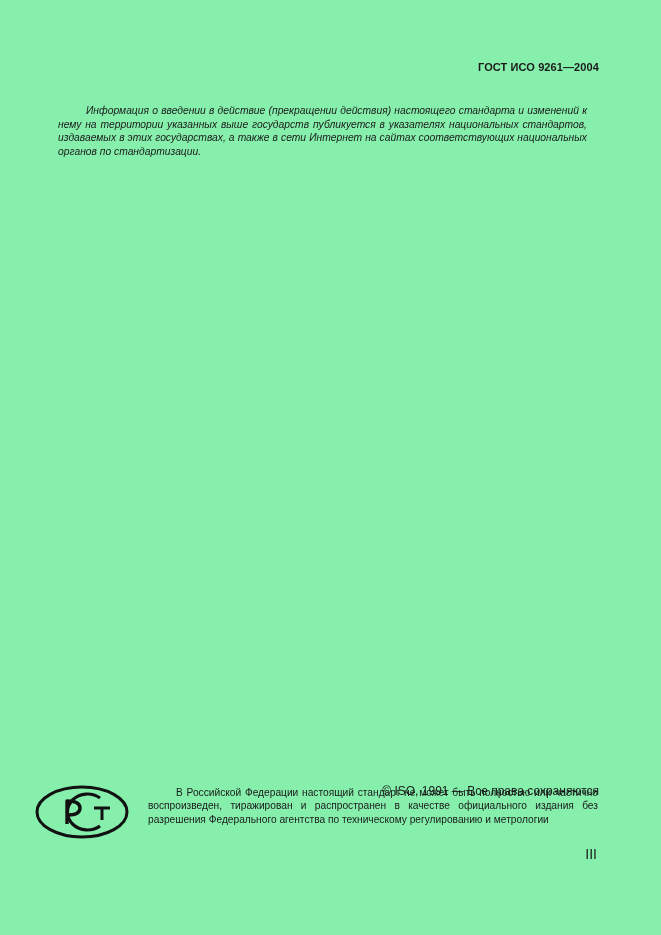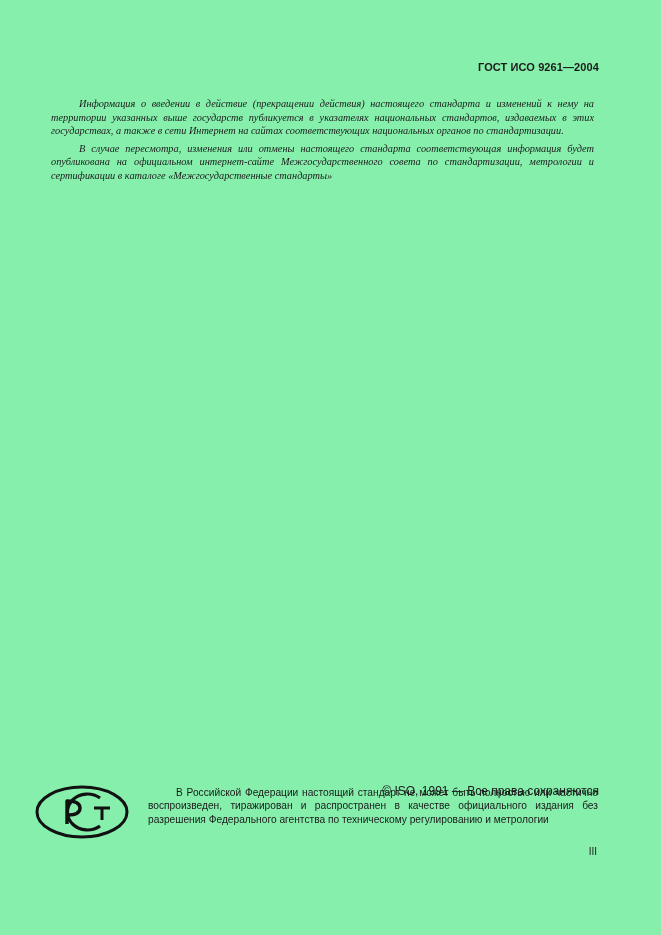--- a/index.html
+++ b/index.html
@@ -2,37 +2,36 @@
 <html><head>
 <meta charset="utf-8">
 <style>
   html, body { margin: 0; padding: 0; background: #ffffff; }
   body { width: 661px; height: 935px; position: relative; overflow: hidden;
          font-family: "Liberation Sans", sans-serif; color: #1a1a1a; }
   .page { position: absolute; left: 0; top: 0; width: 661px; height: 935px; background: #86efac; }
   .header-code { position: absolute; right: 62px; top: 61px; font-weight: bold; font-size: 11px; letter-spacing: 0.1px; }
   .intro { position: absolute; left: 47px; top: 93px; width: 551px; font-style: italic;
            font-size: 10.3px; line-height: 13.6px; text-align: justify; }
-  .intro p { margin: 4px; text-indent: 28px; font-family: Liberation Serif, serif; }
+  .intro p { margin: 11px; text-indent: 28px; }
   .copyright { position: absolute; right: 62px; top: 784px; font-size: 12px; line-height: 14.5px; text-align: center; }
   .logo { position: absolute; left: 34px; top: 784px; width: 96px; height: 56px; }
   .notice { position: absolute; left: 148px; top: 786px; width: 450px; font-size: 10.2px; line-height: 13.4px; text-align: justify; }
   .notice p { margin: 0; text-indent: 28px; }
-  .page-num { position: absolute; right: 64px; top: 846px; font-size: 10px; }
+  .page-num { position: absolute; right: 64px; top: 846px; font-size: 14px; }
 </style>
 </head>
 <body>
 
 <div class="page">
 
   <div class="header-code">ГОСТ ИСО 9261—2004</div>
 
   <div class="intro">
     <p>Информация о введении в действие (прекращении действия) настоящего стандарта и изменений к нему на территории указанных выше государств публикуется в указателях национальных стандартов, издаваемых в этих государствах, а также в сети Интернет на сайтах соответствующих национальных органов по стандартизации.</p>
-    <p>В случае пересмотра, изменения или отмены настоящего стандарта соответствующая информация будет опубликована на официальном интернет-сайте Межгосударственного совета по стандартизации, метрологии и сертификации в каталоге «Межгосударственные стандарты»</p>
   </div>
 
   <div class="copyright">
     <div>© ISO, 1991 — Все права сохраняются</div>
   </div>
 
   <div class="logo">
     <svg width="96" height="56" viewBox="0 0 96 56" xmlns="http://www.w3.org/2000/svg">
       <ellipse cx="48" cy="28" rx="45" ry="25" fill="none" stroke="#111" stroke-width="3"></ellipse>
 

